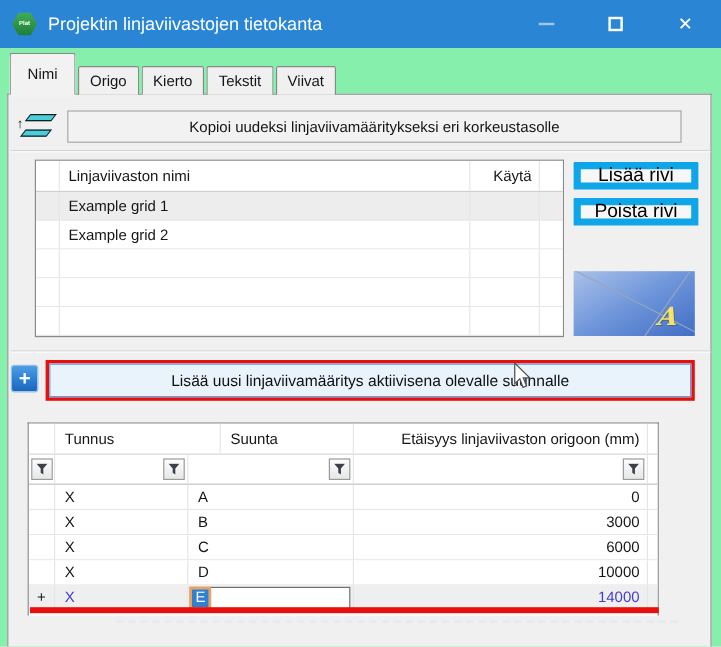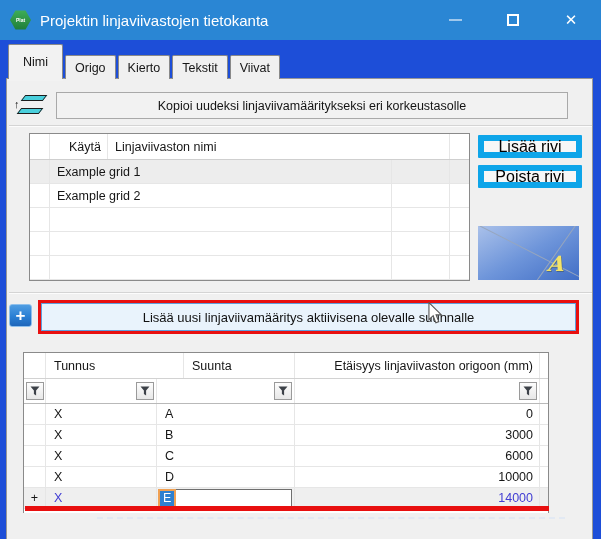--- a/index.html
+++ b/index.html
@@ -3,21 +3,21 @@
 <meta charset="utf-8">
 <style>
   :root{
     --titlebar:#2a86d4; --accent_red:#e80f0f; --new_row_text:#413dd3;
     --selection:#2f80d0; --selection_outline:#f0a052; --plus_blue:#2a7fd4;
     --hover_btn_bg:#e9f3fc; --hover_btn_border:#5f9fdd;
   }
   *{box-sizing:border-box; margin:0; padding:0;}
   html,body{width:601px;height:539px;}
   body{font-family:"Liberation Sans",sans-serif;font-size:12.5px;color:#161616;background:#f0f0f0;overflow:hidden;}
-  .window{position:relative;width:601px;height:539px;background:#1d4ed8;overflow:hidden;}
+  .window{position:relative;width:601px;height:539px;background:#86efac;overflow:hidden;}
 
   
   .titlebar{position:absolute;left:0;top:0;width:601px;height:40px;background:var(--titlebar);display:flex;align-items:center;}
   .app-icon{width:21px;height:20px;margin-left:10px;background:linear-gradient(#3fae58,#1e7d38);
     clip-path:polygon(26% 3%,74% 3%,100% 50%,74% 97%,26% 97%,0% 50%);
     display:flex;align-items:center;justify-content:center;color:#fff;font-size:5px;font-weight:bold;}
   .win-title{color:#fff;font-size:15px;margin-left:9px;white-space:nowrap;}
   .win-btn{position:absolute;top:0;width:46px;height:40px;display:flex;align-items:center;justify-content:center;color:#fff;cursor:default;}
   .win-btn.min{left:432px;opacity:.55;}
   .win-btn.max{left:490px;}
@@ -149,22 +149,22 @@
       <span class="plane p1"></span>
       <span class="plane p2"></span>
       <span class="up-arrow">↑</span>
     </div>
     <button class="copy-btn">Kopioi uudeksi linjaviivamääritykseksi eri korkeustasolle</button>
     <div class="divider d1"></div>
 
     <div class="gridtable upper">
       <div class="tr th">
         <div class="td c-rowhead"></div>
+        <div class="td c-name">Linjaviivaston nimi</div>
         <div class="td c-use">Käytä</div>
-        <div class="td c-name">Linjaviivaston nimi</div>
         <div class="td c-trail last"></div>
       </div>
       <div class="tr row-selected">
         <div class="td c-rowhead"></div>
         <div class="td c-name">Example grid 1</div>
         <div class="td c-use"></div>
         <div class="td c-trail last"></div>
       </div>
       <div class="tr">
         <div class="td c-rowhead"></div>

